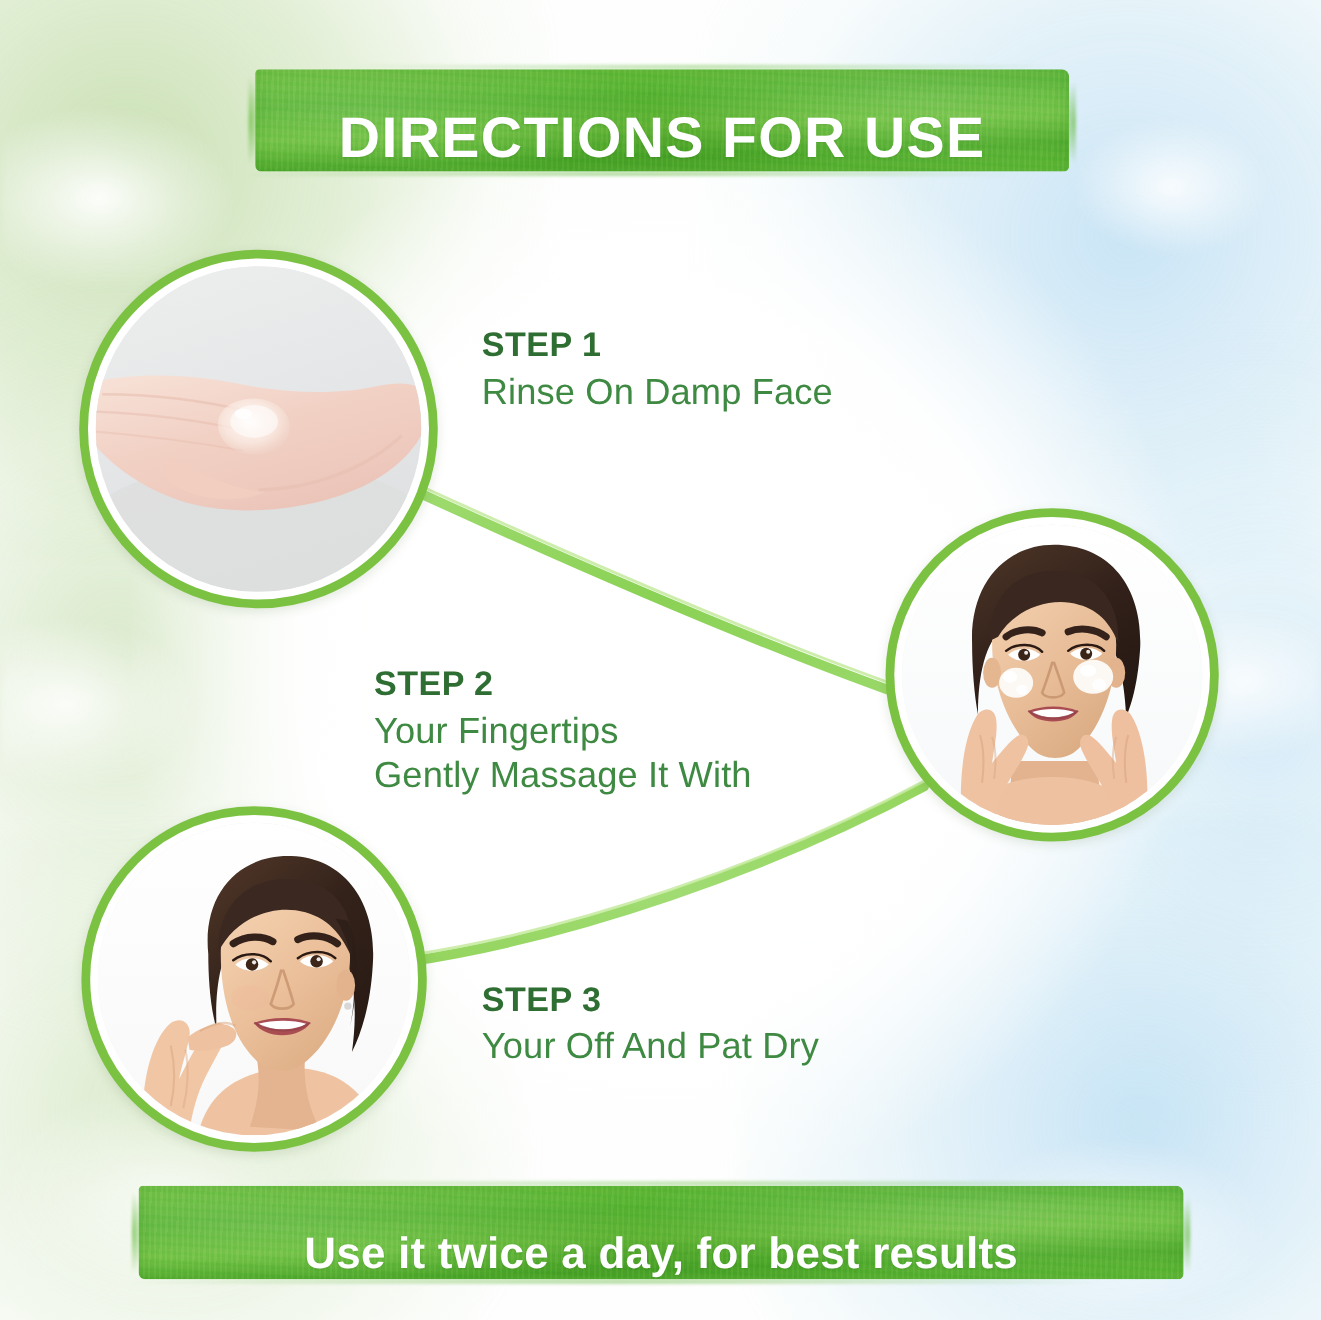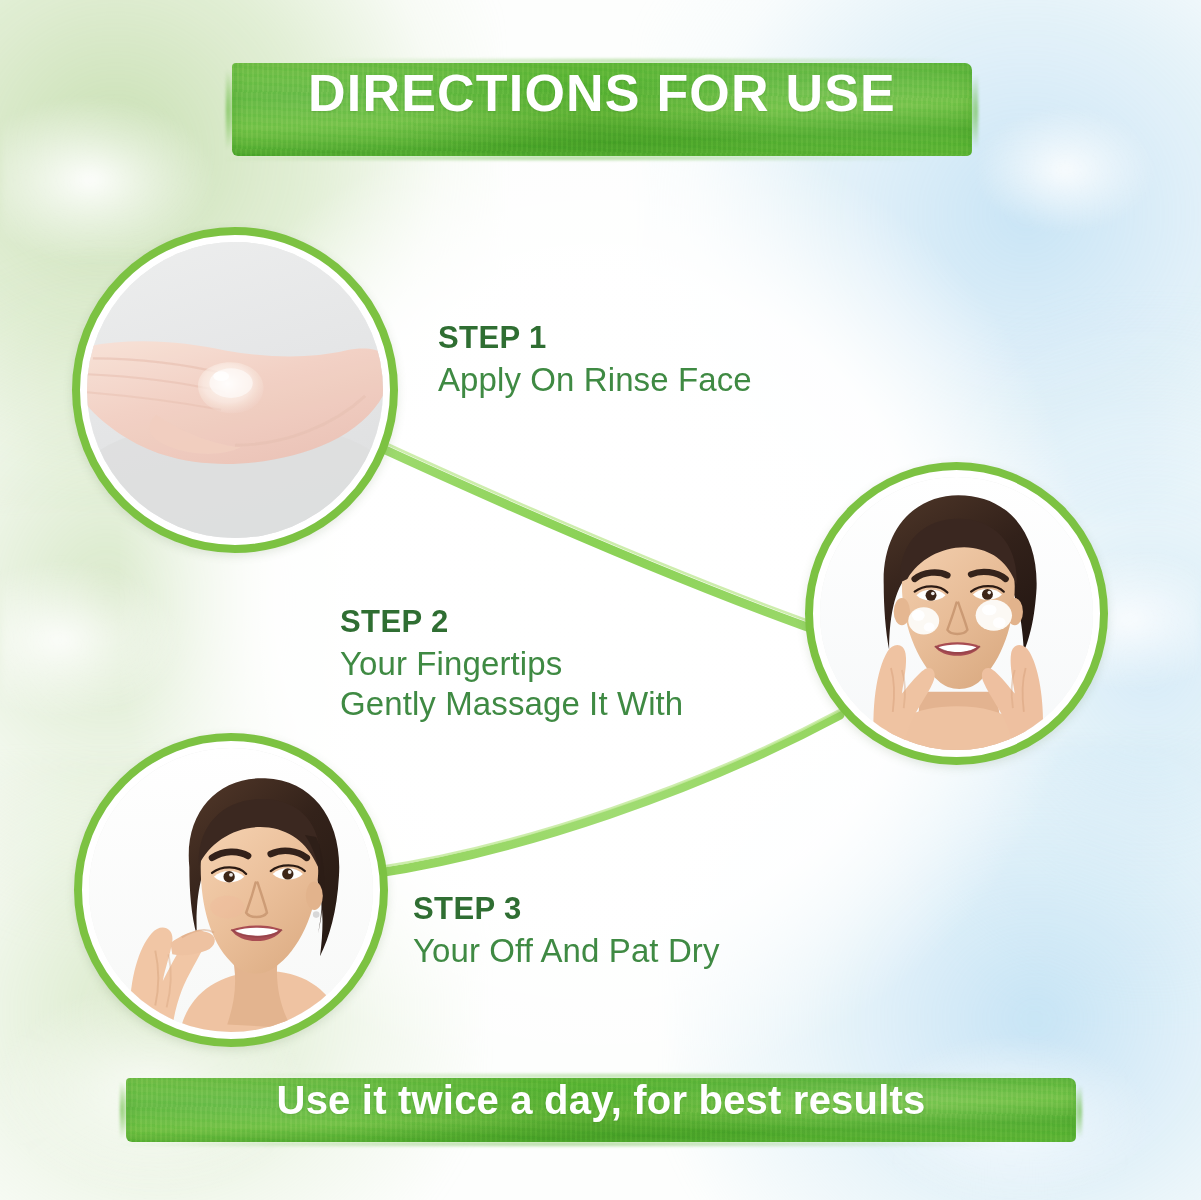--- a/index.html
+++ b/index.html
@@ -65,21 +65,21 @@
   }
   
   .wash-center{
     left:120px;top:120px;width:960px;height:960px;
     background:radial-gradient(ellipse at 50% 50%, rgba(255,255,255,0.98) 0%, rgba(255,255,255,0.92) 48%, rgba(255,255,255,0) 72%);
   }
 
   
   .banner{
     position:absolute;
-    display:flex;align-items:flex-start;justify-content:center;
+    display:flex;align-items:flex-end;justify-content:center;
     color:#ffffff;
     text-shadow:0 1px 2px rgba(40,90,20,0.18);
   }
   .banner .brush{
     position:absolute;inset:0;
     background:
       radial-gradient(ellipse 60% 120% at 12% 40%, rgba(255,255,255,0.13) 0%, rgba(255,255,255,0) 60%),
       radial-gradient(ellipse 40% 90% at 48% 70%, rgba(20,90,10,0.16) 0%, rgba(0,0,0,0) 65%),
       radial-gradient(ellipse 55% 110% at 82% 30%, rgba(255,255,255,0.14) 0%, rgba(255,255,255,0) 62%),
       linear-gradient(178deg, #6cbe3f 0%, #57b233 30%, #6abd3c 55%, #4fa92c 78%, #63b93a 100%);
@@ -105,21 +105,21 @@
   .banner .btxt{position:relative;z-index:2;}
 
   #title-banner{
     left:232px;top:63px;width:740px;height:93px;
   }
   #title-banner .btxt{
     font-size:52px;font-weight:700;letter-spacing:1.2px;
   }
 
   #footer-banner{
-    left:126px;top:1078px;width:950px;height:64px;
+    left:126px;top:1078px;width:950px;height:85px;
   }
   #footer-banner .btxt{
     font-size:40px;font-weight:700;letter-spacing:0.2px;
   }
 
   
   #connectors{position:absolute;left:0;top:0;width:1201px;height:1200px;pointer-events:none;}
 
   
   .photo-circle{
@@ -143,23 +143,23 @@
   
   .step-block{position:absolute;}
   .step-head{
     font-size:31px;font-weight:700;color:#2f6e32;letter-spacing:0.4px;
     line-height:1.05;margin:0 0 5px 0;
   }
   .step-desc{
     font-size:33px;font-weight:400;color:#3f8a43;line-height:1.24;margin:0;
     letter-spacing:0.1px;
   }
-  #step-1-block{left:438px;top:298px;margin-top:24px;}
+  #step-1-block{left:438px;top:298px;}
   #step-2-block{left:340px;top:606px;}
-  #step-3-block{left:413px;top:893px;}
+  #step-3-block{left:438px;top:893px;}
 </style>
 </head>
 <body>
 
 <div id="stage">
 
   <div class="wash wash-green-tl"></div>
   <div class="wash wash-green-l"></div>
   <div class="wash wash-green-bl"></div>
   <div class="wash wash-blue-tr"></div>
@@ -379,21 +379,21 @@
         <path d="M 86,206 C 102,194 118,190 128,196 C 136,200 134,210 124,214 C 112,219 98,220 88,218 Z" fill="#eec2a1"></path>
         <path d="M 98,200 C 112,192 124,190 132,195" fill="none" stroke="#d8a37e" stroke-width="2" opacity="0.5"></path>
         <path d="M 70,214 C 74,232 74,254 70,272" fill="none" stroke="#d8a37e" stroke-width="2" opacity="0.5"></path>
         <path d="M 84,218 C 88,236 86,258 82,274" fill="none" stroke="#d8a37e" stroke-width="2" opacity="0.4"></path>
       </svg>
     </div>
   </div>
 
   <div id="step-1-block" class="step-block">
     <div class="step-head">STEP 1</div>
-    <div class="step-desc">Apply On Rinse Face</div>
+    <div class="step-desc">Rinse On Damp Face</div>
   </div>
 
   <div id="step-2-block" class="step-block">
     <div class="step-head">STEP 2</div>
     <div class="step-desc">Your Fingertips</div>
     <div class="step-desc">Gently Massage It With</div>
   </div>
 
   <div id="step-3-block" class="step-block">
     <div class="step-head">STEP 3</div>

